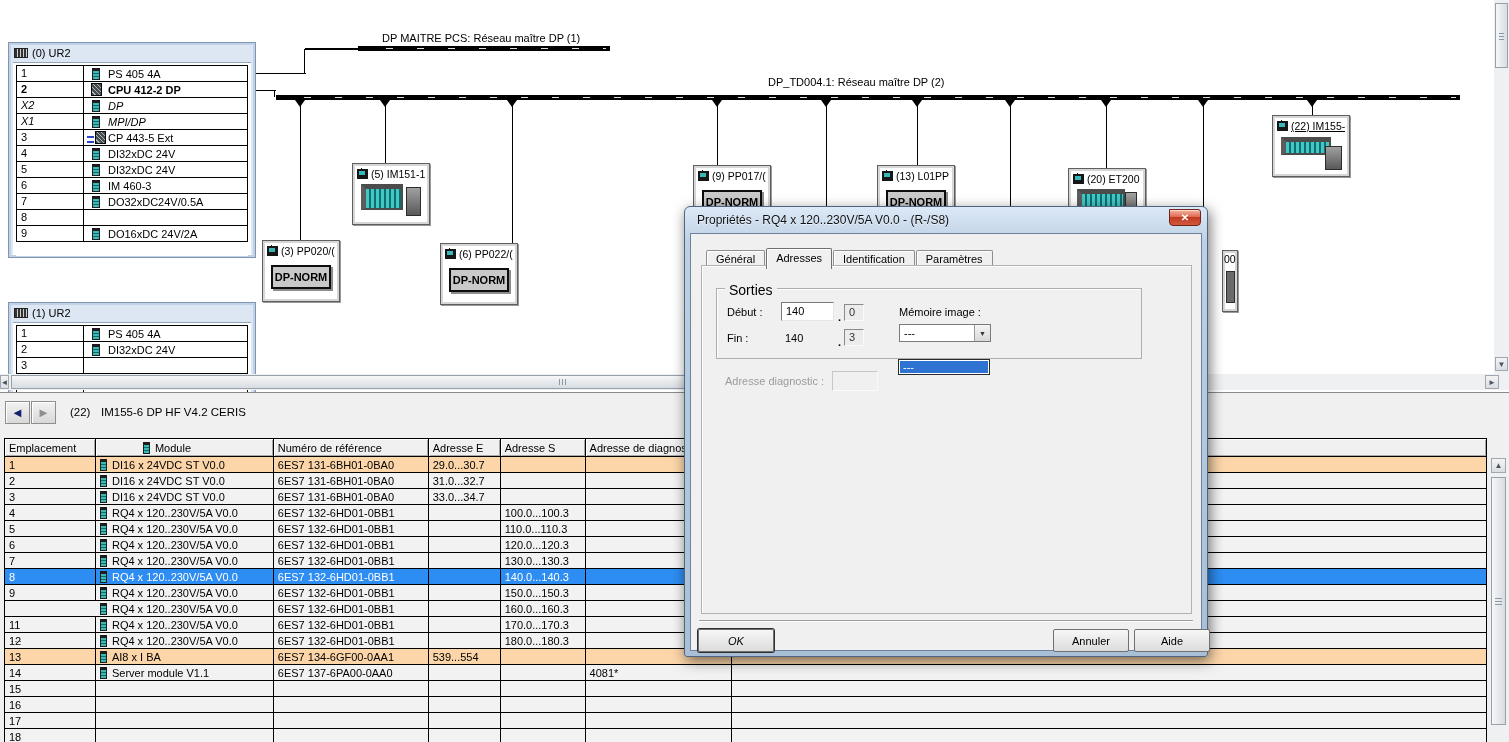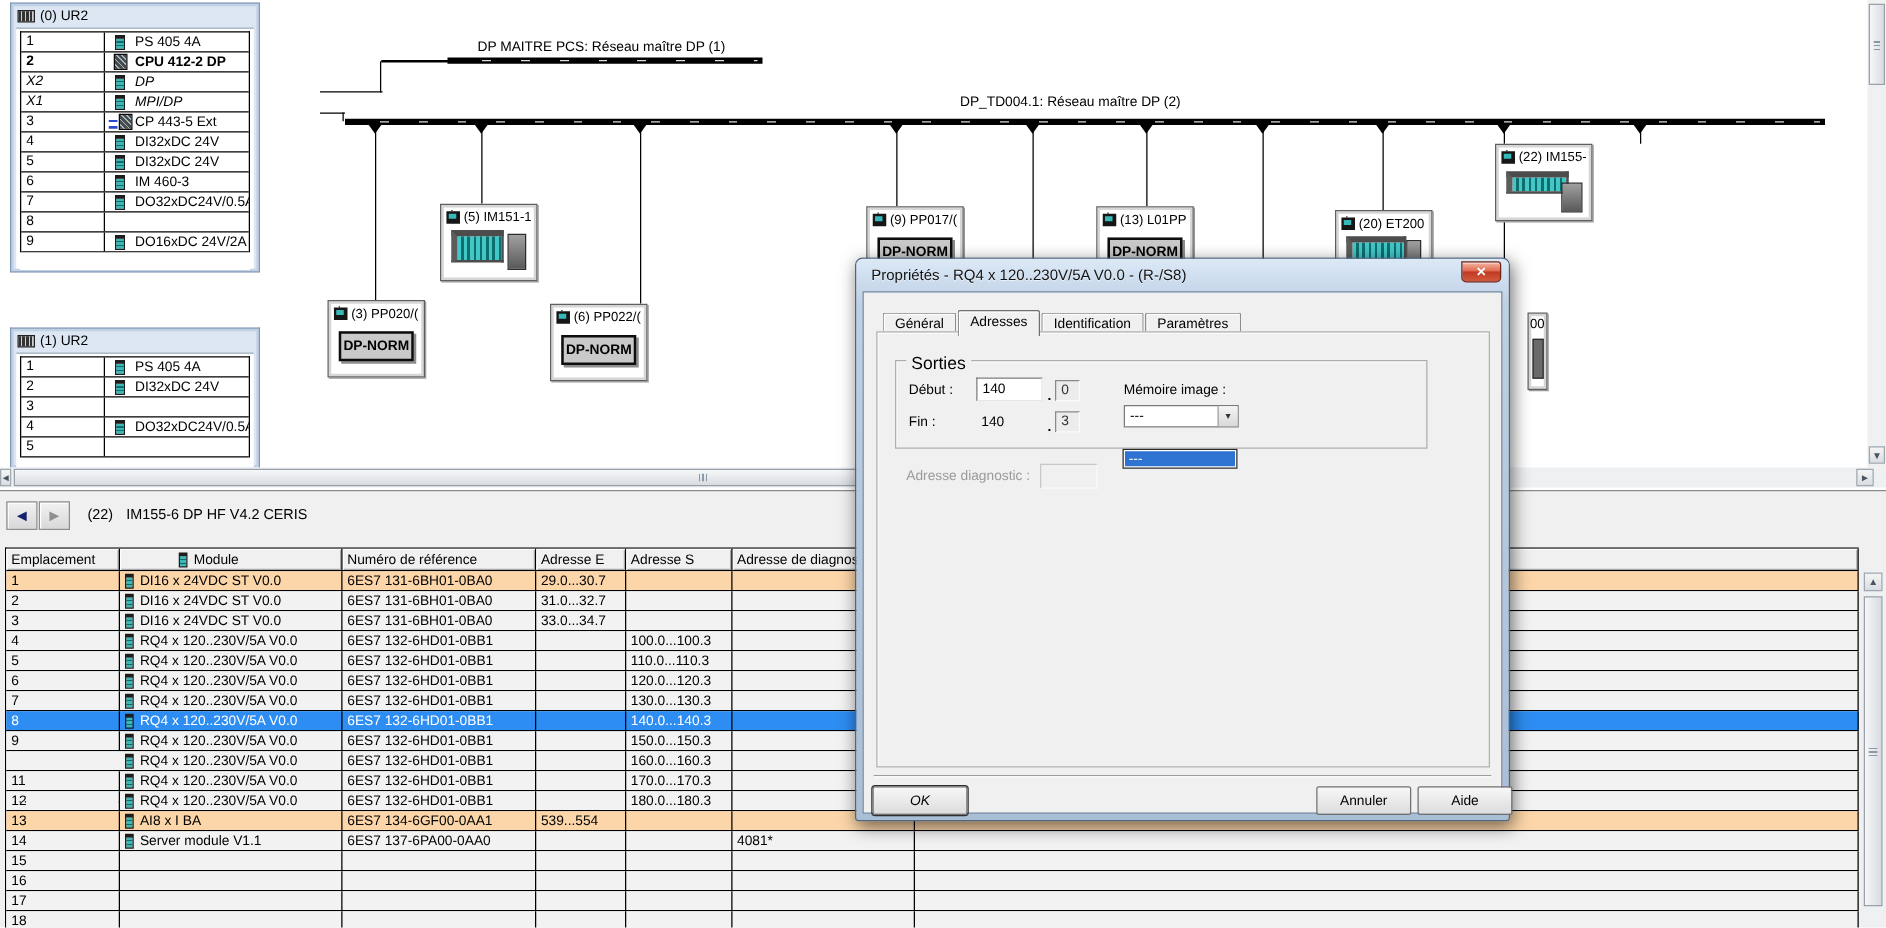--- a/index.html
+++ b/index.html
@@ -15,22 +15,22 @@
   .bus::before { content:''; position:absolute; left:4px; right:4px; top:2px; height:1px;
                  background:repeating-linear-gradient(90deg, transparent 0 24px, #dedede 24px 31px); }
   .bus-thin { position:absolute; background:#000; height:2px; }
   .bus-label { position:absolute; font-size:11px; white-space:nowrap; }
 
   .drop { position:absolute; width:1px; background:#000; }
   .drop::before { content:''; position:absolute; top:0; left:-5px;
                   border-left:5px solid transparent; border-right:5px solid transparent; border-top:7px solid #000; }
 
   
-  .rack { position:absolute; left:8px; width:200px; background:#dde7f3; border:1px solid #7e96b4;
-          box-shadow:inset 0 0 0 2px #c2d2e6; }
+  .rack { position:absolute; left:8px; width:248px; background:#dde7f3; border:1px solid #7e96b4;
+          box-shadow:inset 0 0 0 2px #c2d2e6;margin-top:40px; }
   .rack-title { height:17px; display:flex; align-items:center; gap:4px; padding:2px 4px 0 5px; font-size:11px; }
   .rack-icon { width:14px; height:10px; border:1px solid #222;
                background:repeating-linear-gradient(90deg,#333 0 2px,#cfcfcf 2px 3px); }
   .rack-panel { margin:2px 4px 4px 4px; background:#fff; border-top:1px solid #93a5ba; padding:2px 3px 0 3px; }
   .slot-table { border:1px solid #000; border-bottom:none; }
   .slot-row { display:flex; height:16px; border-bottom:1px solid #000; align-items:center; }
   .slot-num { width:67px; align-self:stretch; border-right:1px solid #000; padding:1px 0 0 4px; }
   .slot-ic  { width:24px; display:flex; align-items:center; justify-content:center; }
   .slot-nm  { flex:1; white-space:nowrap; overflow:hidden; padding-top:1px; }
   .slot-row.bold { font-weight:bold; }
@@ -350,21 +350,21 @@
         <div class="slave" style="left: 1068px; top: 168px;">
           <div class="slave-hdr">
             <span class="slave-ic"></span>
             <span>(20) ET200</span>
           </div>
           <div class="device wide">
             <span class="bar"></span>
             <span class="blk"></span>
           </div>
         </div>
-        <div class="slave" style="left: 1196px; top: 115px;">
+        <div class="slave" style="left: 1272px; top: 115px; text-decoration: underline;">
           <div class="slave-hdr">
             <span class="slave-ic"></span>
             <span>(22) IM155-</span>
           </div>
           <div class="device angled">
             <span class="bar"></span>
             <span class="blk"></span>
           </div>
         </div>
         <div class="slave sliver" style="left: 1222px; top: 250px;">

